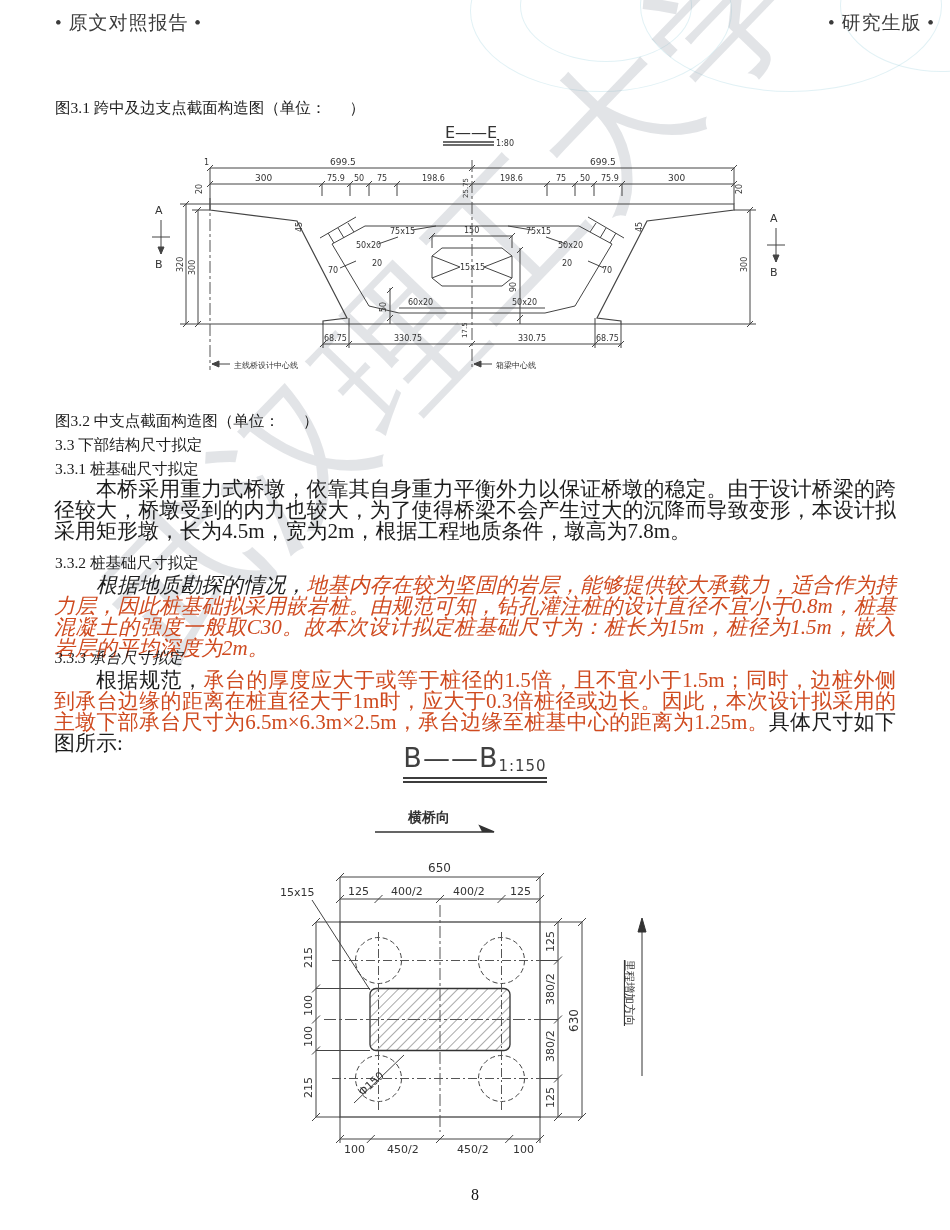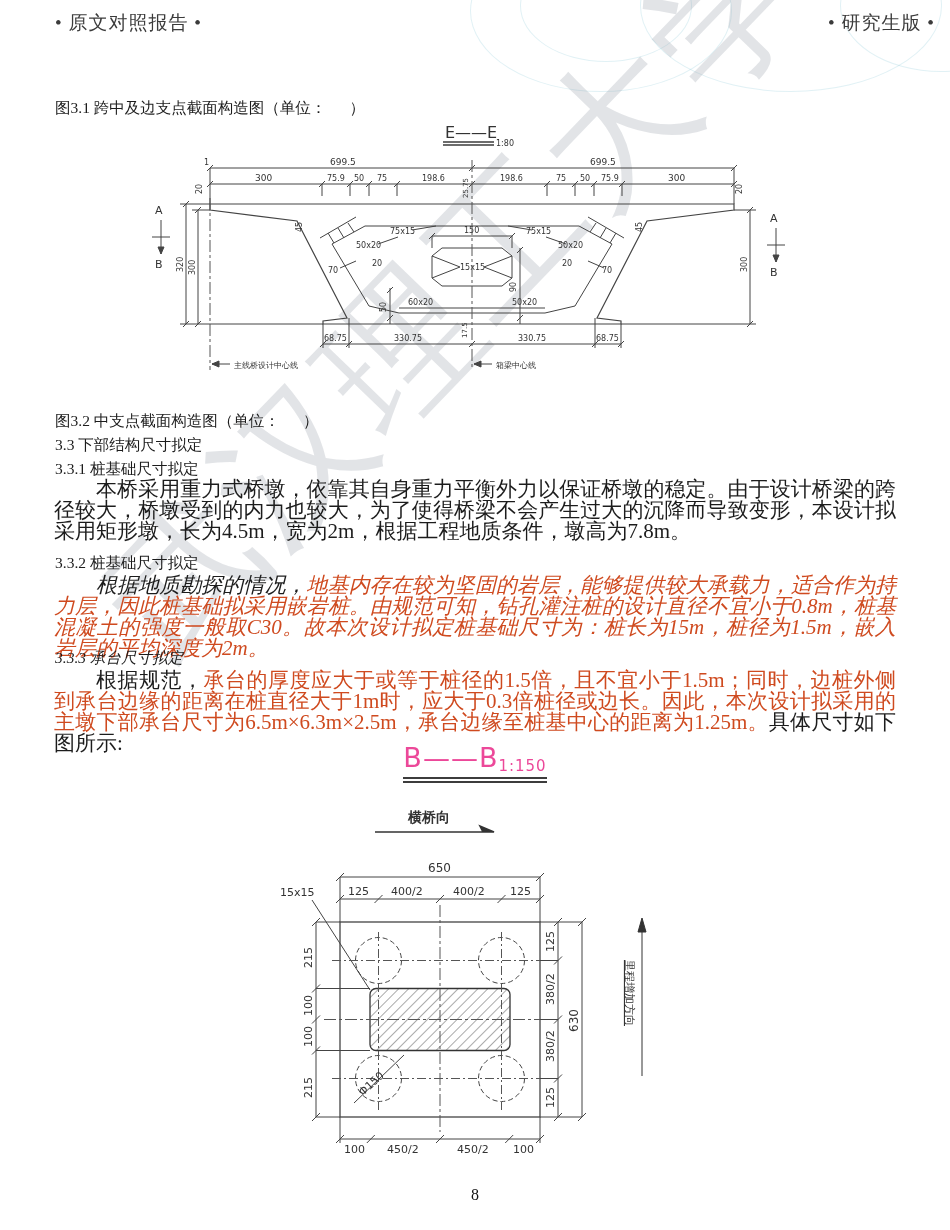--- a/index.html
+++ b/index.html
@@ -18,21 +18,21 @@
     transform:rotate(-46deg);transform-origin:0 0;
     font-size:150px;color:rgba(150,158,170,.28);letter-spacing:6px;
     white-space:nowrap;pointer-events:none;font-family:"Liberation Serif",serif;
   }
   
   .cap,.hd{font-size:15.5px;line-height:24px;white-space:pre-wrap;}
   .para{font-size:21px;line-height:21px;width:842px;text-align:justify;text-indent:2em;}
   .red{color:#cf4a1f;}
   
   .dwg-title{display:inline-block;text-align:left;}
-  .dwg-title .t{font-family:"DejaVu Sans",sans-serif;color:#ec4899;}
+  .dwg-title .t{font-family:"DejaVu Sans",sans-serif;color:#404040;}
   .dwg-title .ul{height:1.5px;background:#3c3c3c;margin-top:2px;}
   .dwg-title .ul2{height:1.5px;background:#3c3c3c;margin-top:2.5px;}
   .bb .t{font-size:27px;letter-spacing:1px;}
   .bb .sc{font-size:15px;vertical-align:-4px;text-align:center;}
   svg text{font-family:"DejaVu Sans",sans-serif;fill:#333;}
   .pageno{width:950px;text-align:center;font-size:16px;color:#111;}
 </style>
 </head>
 <body>
 

